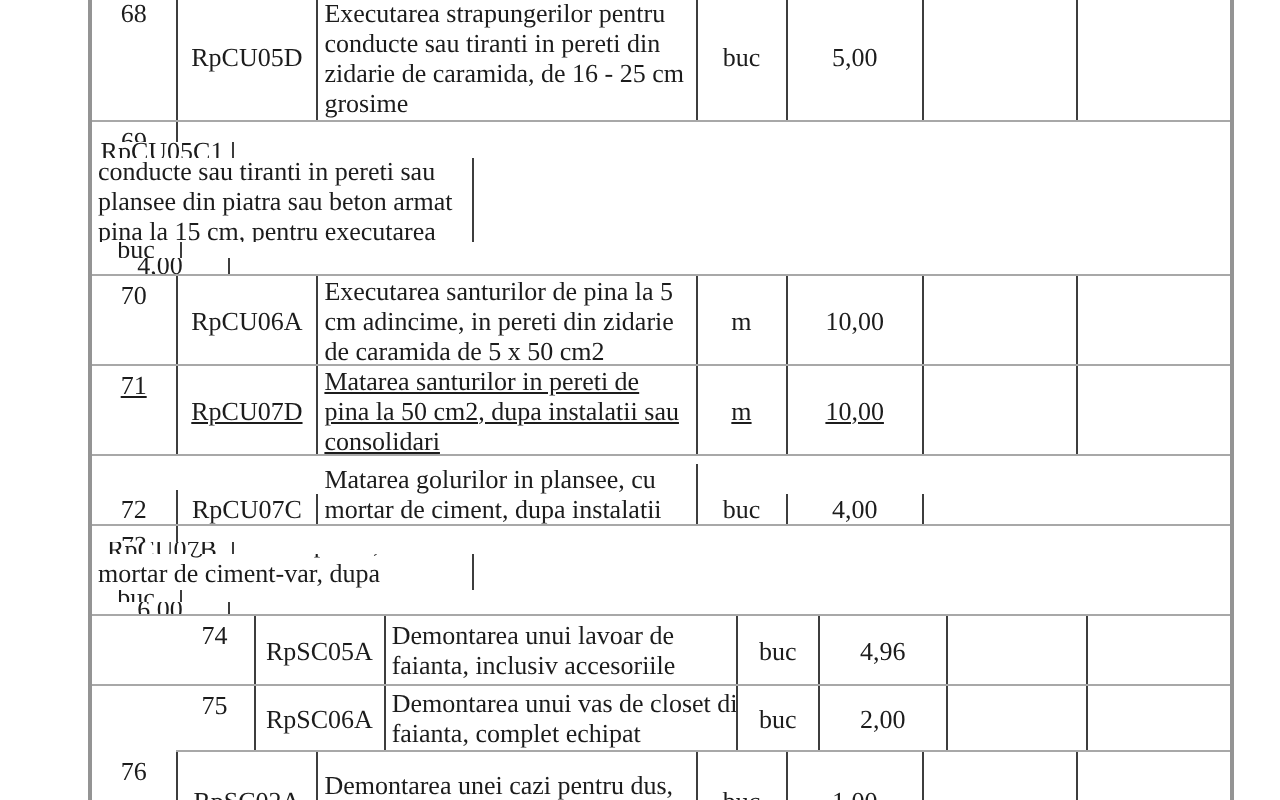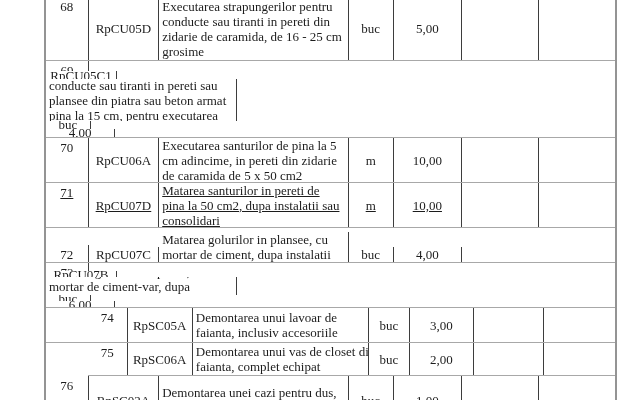--- a/index.html
+++ b/index.html
@@ -123,21 +123,21 @@
     <div class="cell e1"></div>
     <div class="cell e2"></div>
   </div>
 
   <div class="row r6">
     <div class="cell num">74</div>
     <div class="cell code">RpSC05A</div>
     <div class="cell desc">Demontarea unui lavoar de
 faianta, inclusiv accesoriile</div>
     <div class="cell unit">buc</div>
-    <div class="cell qty">3,00</div>
+    <div class="cell qty">4,96</div>
     <div class="cell e1"></div>
     <div class="cell e2"></div>
   </div>
 
   <div class="row r7">
     <div class="cell num">75</div>
     <div class="cell code">RpSC06A</div>
     <div class="cell desc">Demontarea unui vas de closet din
 faianta, complet echipat</div>
     <div class="cell unit">buc</div>

